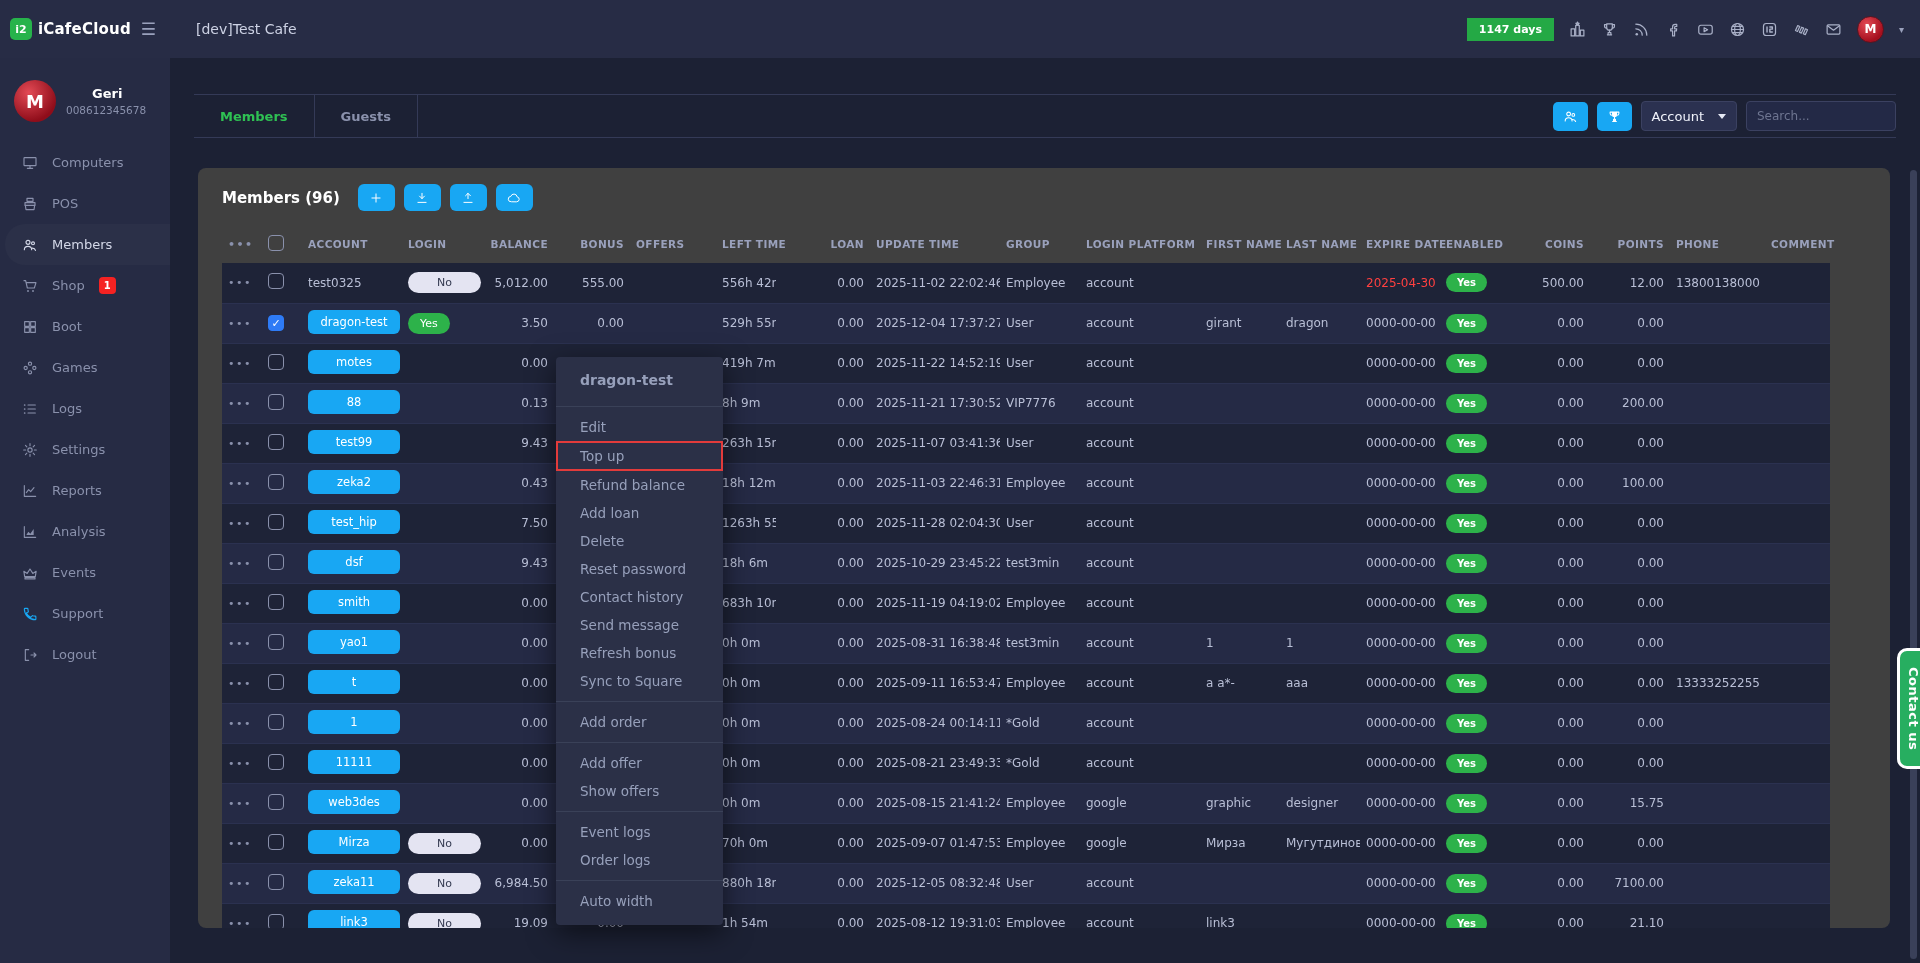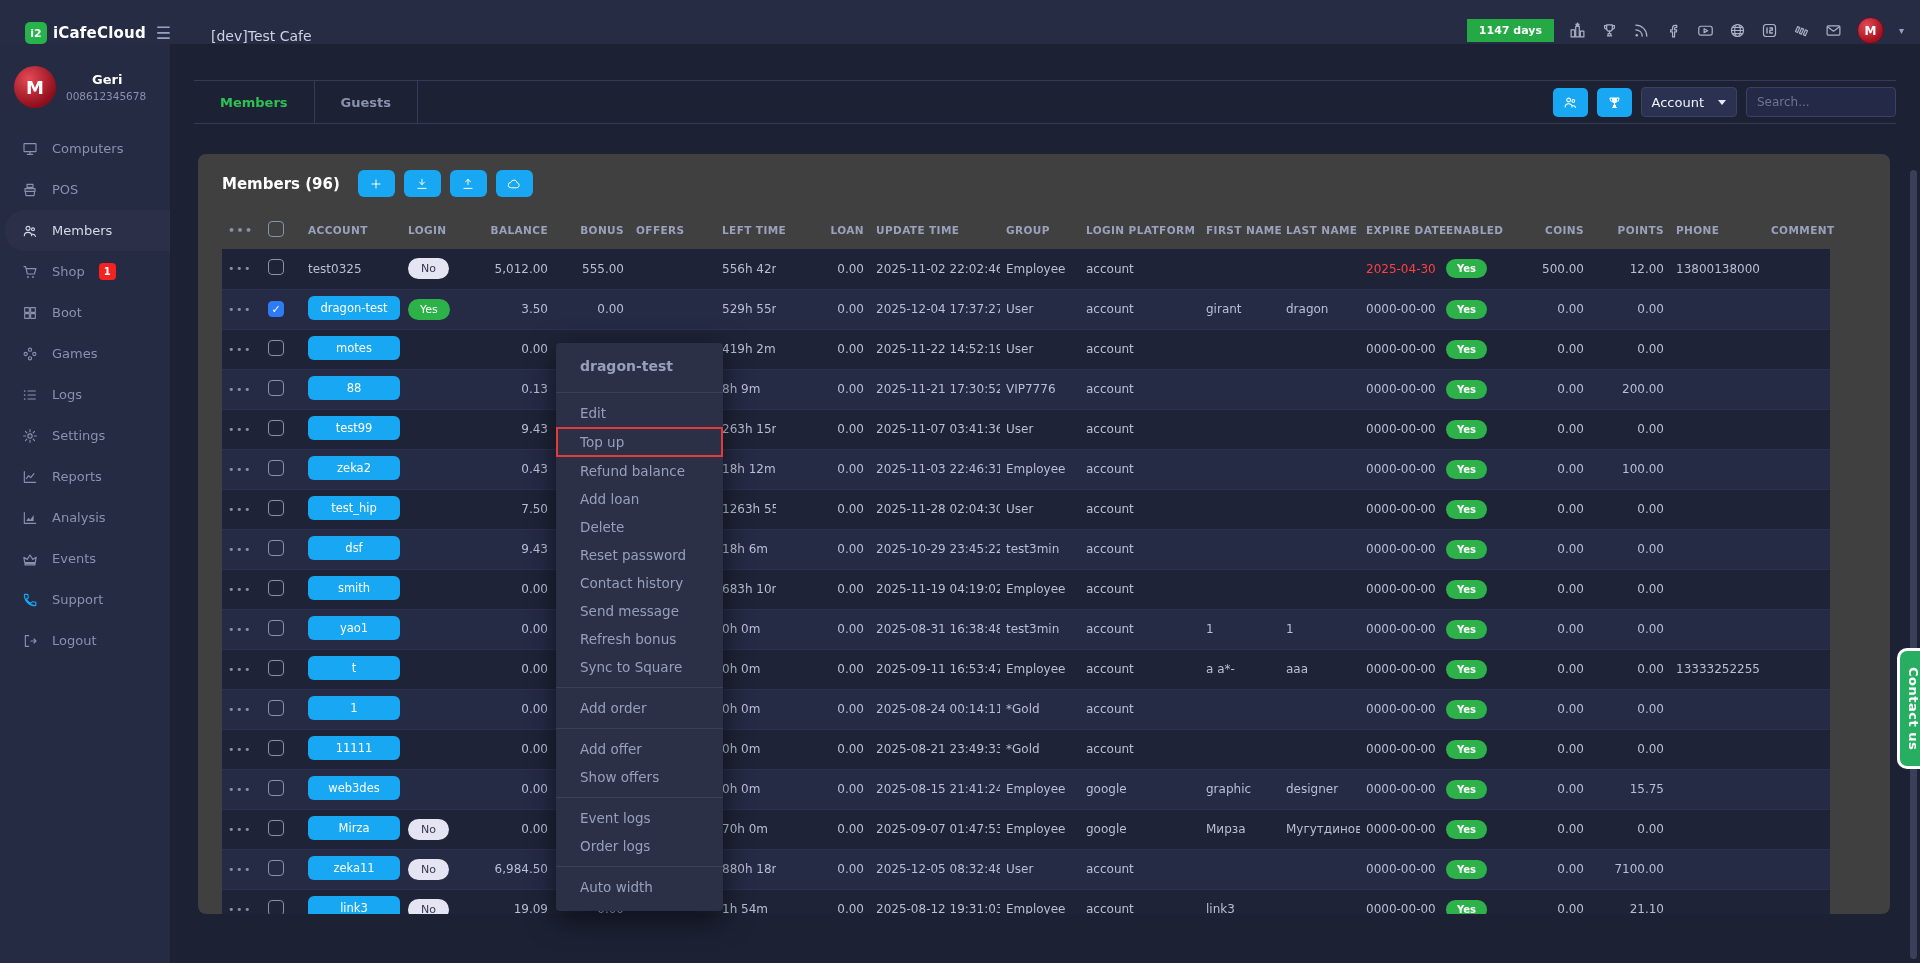--- a/index.html
+++ b/index.html
@@ -3,21 +3,21 @@
 <meta charset="utf-8">
 <style>
   * { margin:0; padding:0; box-sizing:border-box; }
   html,body { width:1920px; height:963px; overflow:hidden; }
   body { font-family:"DejaVu Sans","Liberation Sans",sans-serif; background:#1c2134; color:#c6cbe0; position:relative; }
   svg { display:block; }
   .ic { width:16px; height:16px; }
   .ic svg { width:100%; height:100%; fill:none; stroke:currentColor; stroke-width:1.7; stroke-linecap:round; stroke-linejoin:round; }
 
   
-  .topbar { height:44px; background:#272c45; display:flex; align-items:flex-end; position:relative; z-index:5;padding-left:15px; }
+  .topbar { height:58px; background:#272c45; display:flex; align-items:center; position:relative; z-index:5; }
   .topbar-left { width:170px; display:flex; align-items:center; justify-content:space-between; padding:0 14px 0 10px; }
   .logo { display:flex; align-items:center; gap:6px; }
   .logo-mark { width:22px; height:22px; background:#27b34b; border-radius:5px; color:#fff; font-size:11px; font-weight:bold; display:flex; align-items:center; justify-content:center; }
   .logo-text { color:#fff; font-weight:bold; font-size:15px; letter-spacing:.2px; }
   .hamburger { color:#9aa1bc; font-size:17px; cursor:pointer; }
   .page-title { margin-left:26px; font-size:14px; color:#cdd2e4; }
   .topbar-right { margin-left:auto; display:flex; align-items:center; gap:15px; padding-right:16px; }
   .days-badge { background:#24a945; color:#fff; font-size:11px; font-weight:bold; padding:5px 12px; border-radius:0; }
   .tb-icons { display:flex; align-items:center; gap:15px; color:#aab1c8; }
   .tb-icons .ic { width:17px; height:17px; }
@@ -63,21 +63,21 @@
   td { font-size:12px; color:#b9bfd6; padding:0 6px; height:40px; white-space:nowrap; overflow:hidden; }
   tbody tr { border-bottom:1px solid #2b3150; }
   tbody tr:nth-child(odd) { background:#1e2337; }
   tbody tr:nth-child(even) { background:#252a45; }
   .num { text-align:right; }
   .ctr { text-align:center; }
   .dots { color:#8a91ac; letter-spacing:1.5px; font-size:11px; cursor:pointer; }
   .cbx { width:16px; height:16px; border:1.5px solid #8a91ac; border-radius:4px; display:inline-block; cursor:pointer; }
   .cbx.checked { background:#2e7bf6; border-color:#2e7bf6; color:#fff; font-size:11px; text-align:center; line-height:15px; }
   .acct-pill { display:inline-block; width:92px; background:#18a7f3; color:#fff; border-radius:6px; padding:5px 6px; text-align:center; font-size:11.5px; cursor:pointer; overflow:hidden; text-overflow:ellipsis; }
-  .badge-no { display:inline-block; background:#e4e4f2; color:#333950; border-radius:11px; padding:4px 13px; font-size:11px; }
+  .badge-no { display:inline-block; background:#e4e4f2; color:#333950; border-radius:11px; padding:4px 29px; font-size:11px; }
   .badge-yes-login { display:inline-block; background:#2db24a; color:#fff; border-radius:11px; padding:4px 12px; font-size:11px; }
   .badge-enabled { display:inline-block; background:#2db24a; color:#fff; border-radius:11px; padding:4px 11px; font-size:10px; font-weight:bold; }
   .offer-badge { display:inline-block; min-width:24px; background:#18a7f3; color:#fff; border-radius:5px; padding:4px 4px; font-size:11px; text-align:center; cursor:pointer; }
   .expired { color:#ff4040;text-align:center; }
   .lt-pad { padding-left:38px; }
 
   
   .ctx-menu { position:absolute; left:386px; top:299px; width:167px; background:#2b3047; border-radius:4px; box-shadow:0 8px 28px rgba(0,0,0,.55); padding:4px 0 10px; z-index:20; }
   .ctx-title { font-size:14px; font-weight:bold; color:#97a0bb; padding:11px 0 12px 24px; }
   .ctx-item { font-size:13.5px; color:#97a0bb; padding:6px 8px 6px 24px; cursor:pointer; }
@@ -466,21 +466,21 @@
               <td></td>
             </tr>
             <tr>
               <td class="dots">•••</td>
               <td><span class="cbx"></span></td>
               <td><span class="acct-pill">motes</span></td>
               <td></td>
               <td class="num">0.00</td>
               <td class="num">1,981.35</td>
               <td class="ctr"></td>
-              <td class="lt-pad">419h 2m</td>
+              <td class="lt-pad">419h 7m</td>
               <td class="num">0.00</td>
               <td>2025-11-22 14:52:19</td>
               <td>User</td>
               <td>account</td>
               <td></td>
               <td></td>
               <td>0000-00-00</td>
               <td><span class="badge-enabled">Yes</span></td>
               <td class="num">0.00</td>
               <td class="num">0.00</td>

